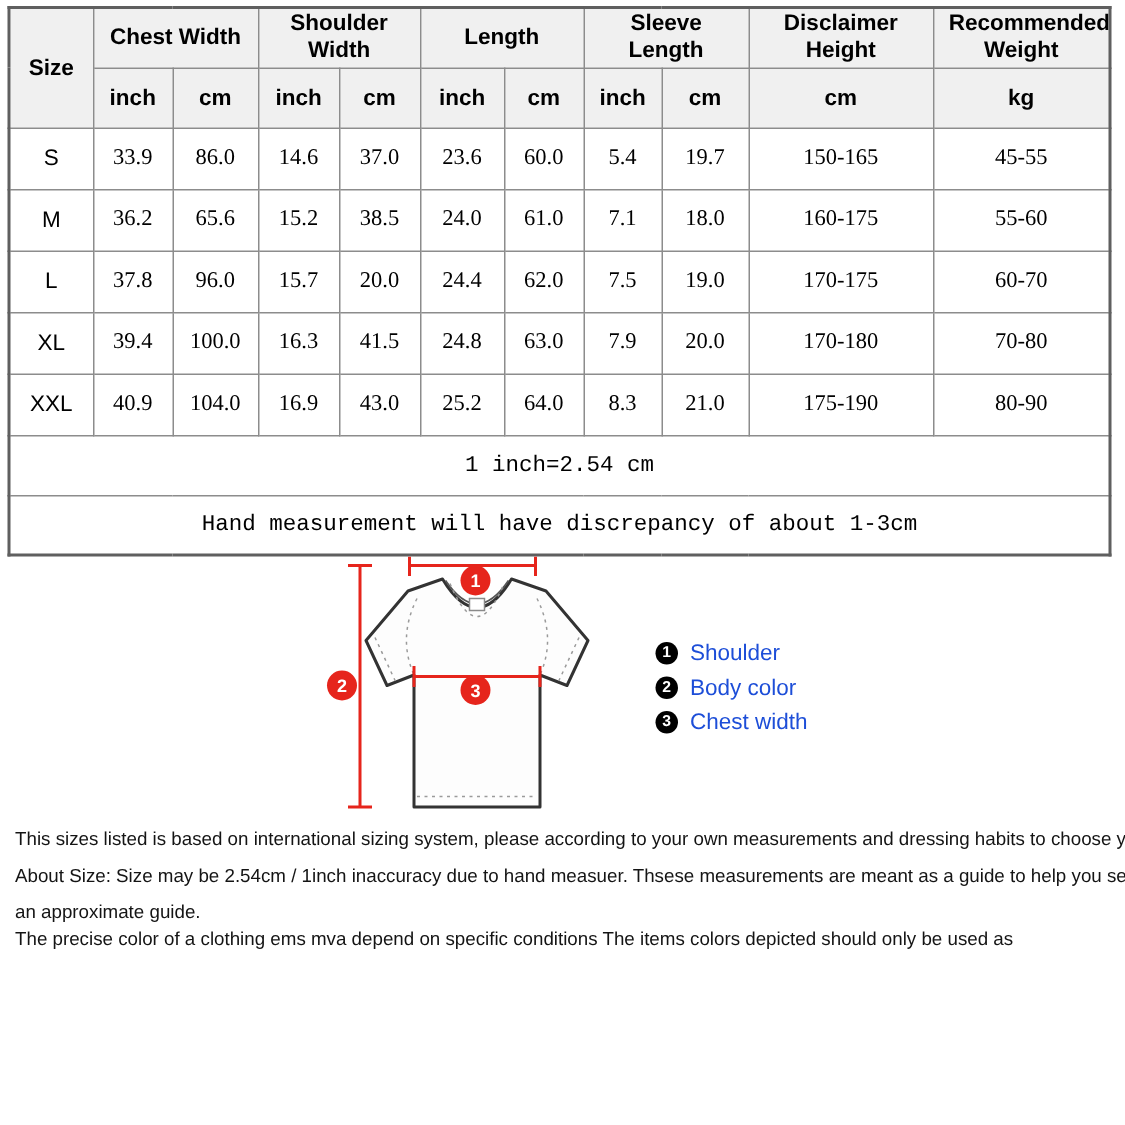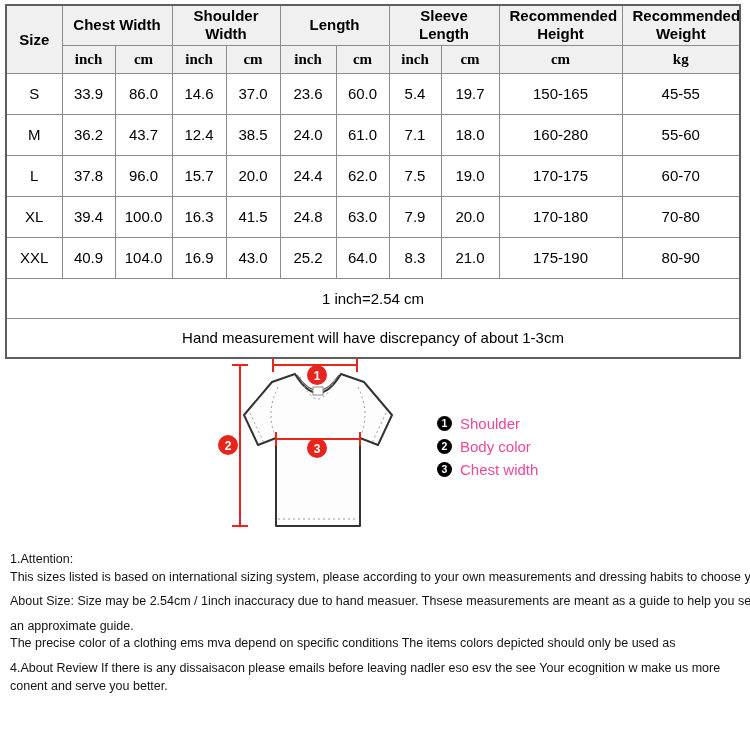--- a/index.html
+++ b/index.html
@@ -8,43 +8,43 @@
   
   table.size-chart{
     border-collapse:collapse;table-layout:fixed;width:734px;margin:4px 0 0 5px;
     border:2px solid #5f5f5f;
   }
   table.size-chart th,table.size-chart td{
     border:1px solid #8c8c8c;text-align:center;vertical-align:middle;
     font-size:15px;overflow:hidden;
   }
   tr.group-row{height:40px;}
-  tr.unit-row{height:28px;font-family:Liberation Serif, serif;}
+  tr.unit-row{height:40px;}
   tr.data-row{height:41px;}
   tr.note-row{height:40px;}
   thead th{background:#f0f0f0;font-weight:bold;}
   thead th.group{padding:0 10px;line-height:1.25;}
   tbody th{font-weight:normal;background:#fff;}
-  tbody td{background:#fff;}
+  tbody td{background:#fff;font-family:Liberation Serif, serif;}
   td.note-cell{
-    font-family:Liberation Sans, sans-serif;font-size:15px;letter-spacing:0;
+    font-family:Liberation Mono, monospace;font-size:15px;letter-spacing:0;
     background:#fff;
   }
 
   
   .diagram{position:relative;width:750px;height:178px;}
   .diagram svg{position:absolute;left:0;top:0;}
   .legend{position:absolute;left:437px;top:56px;}
   .legend-item{display:flex;align-items:center;margin-bottom:7px;height:16px;}
   .circle-num{
     display:inline-flex;width:15px;height:15px;border-radius:50%;
     background:#000;color:#fff;font-size:10.5px;font-weight:bold;
     align-items:center;justify-content:center;flex:0 0 15px;
   }
-  .legend-label{margin-left:8px;font-size:15px;color:#ec4899;text-align:center;}
+  .legend-label{margin-left:8px;font-size:15px;color:#1d4ed8;text-align:center;}
 
   
   .sections{position:absolute;left:10px;top:551px;right:6px;font-size:12.5px;line-height:17.6px;color:#141414;}
   .section{margin-bottom:7px;}
   .sec-line{white-space:nowrap;}
 </style>
 </head>
 <body>
 
 <table class="size-chart">
@@ -61,21 +61,21 @@
     <col style="width:123px">
       <col style="width:118px">
   </colgroup>
   <thead>
     <tr class="group-row">
       <th rowspan="2">Size</th>
       <th colspan="2" class="group">Chest Width</th>
       <th colspan="2" class="group">Shoulder Width</th>
       <th colspan="2" class="group">Length</th>
       <th colspan="2" class="group">Sleeve Length</th>
-      <th class="group">Recommended Height</th>
+      <th class="group">Disclaimer Height</th>
       <th class="group">Recommended Weight</th>
     </tr>
     <tr class="unit-row">
       <th>inch</th>
       <th>cm</th>
       <th>inch</th>
       <th>cm</th>
       <th>inch</th>
       <th>cm</th>
       <th>inch</th>
@@ -94,28 +94,28 @@
       <td>23.6</td>
       <td>60.0</td>
       <td>5.4</td>
       <td>19.7</td>
       <td>150-165</td>
       <td>45-55</td>
     </tr>
     <tr class="data-row">
       <th>M</th>
       <td>36.2</td>
-      <td>43.7</td>
-      <td>12.4</td>
+      <td>65.6</td>
+      <td>15.2</td>
       <td>38.5</td>
       <td>24.0</td>
       <td>61.0</td>
       <td>7.1</td>
       <td>18.0</td>
-      <td>160-280</td>
+      <td>160-175</td>
       <td>55-60</td>
     </tr>
     <tr class="data-row">
       <th>L</th>
       <td>37.8</td>
       <td>96.0</td>
       <td>15.7</td>
       <td>20.0</td>
       <td>24.4</td>
       <td>62.0</td>
@@ -216,27 +216,22 @@
     </div>
     <div class="legend-item">
       <span class="circle-num">3</span>
       <span class="legend-label">Chest width</span>
     </div>
   </div>
 </div>
 
 <div class="sections">
   <div class="section">
-    <div class="sec-line">1.Attention:</div>
     <div class="sec-line">This sizes listed is based on international sizing system, please according to your own measurements and dressing habits to choose your suitable size.</div>
   </div>
   <div class="section">
     <div class="sec-line">About Size: Size may be 2.54cm / 1inch inaccuracy due to hand measuer. Thsese measurements are meant as a guide to help you select the correct size.</div>
   </div>
   <div class="section">
     <div class="sec-line">an approximate guide.</div>
     <div class="sec-line">The precise color of a clothing ems mva depend on specific conditions The items colors depicted should only be used as</div>
   </div>
-  <div class="section">
-    <div class="sec-line">4.About Review If there is any dissaisacon please emails before leaving nadler eso esv the see Your ecognition w make us more</div>
-    <div class="sec-line">conent and serve you better.</div>
-  </div>
 </div>
 
 </body></html>

